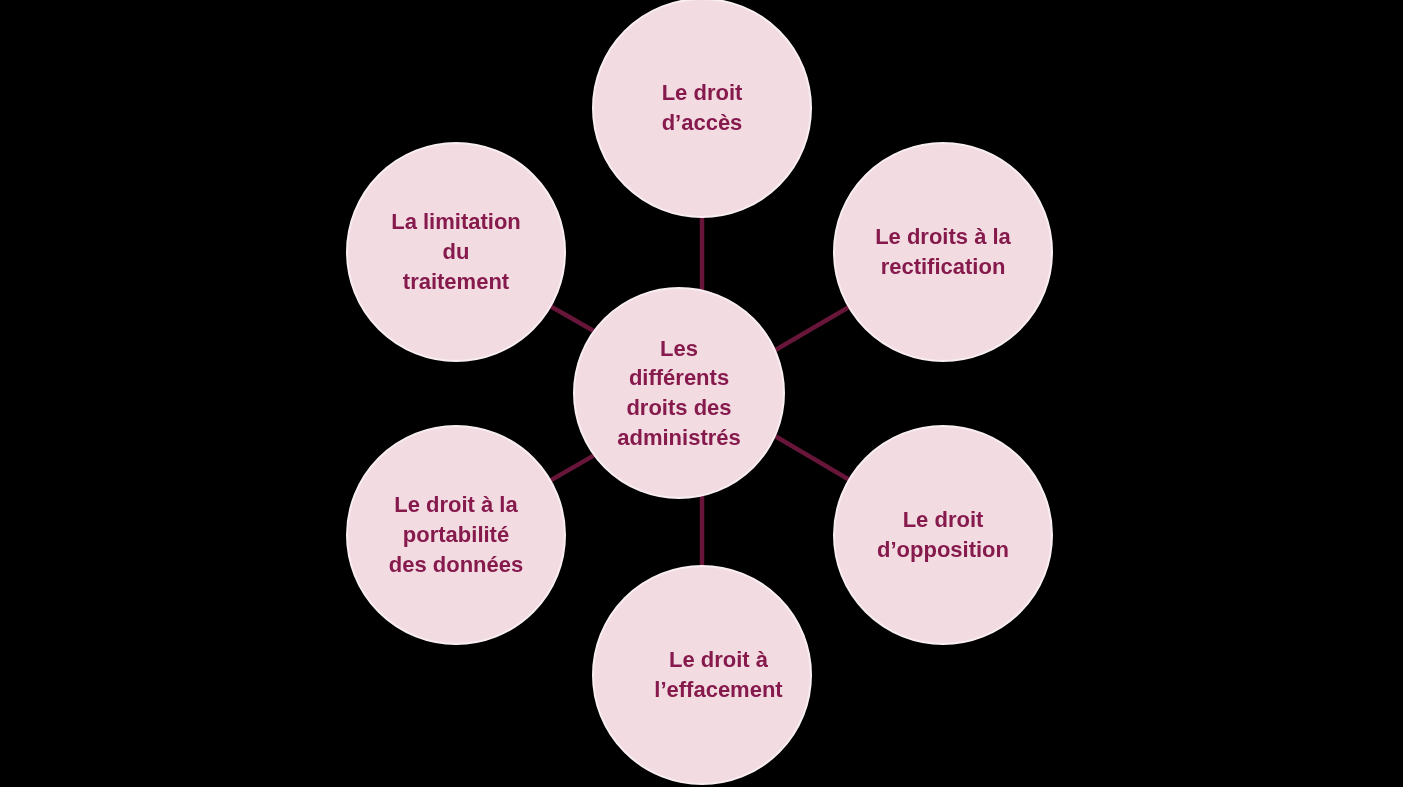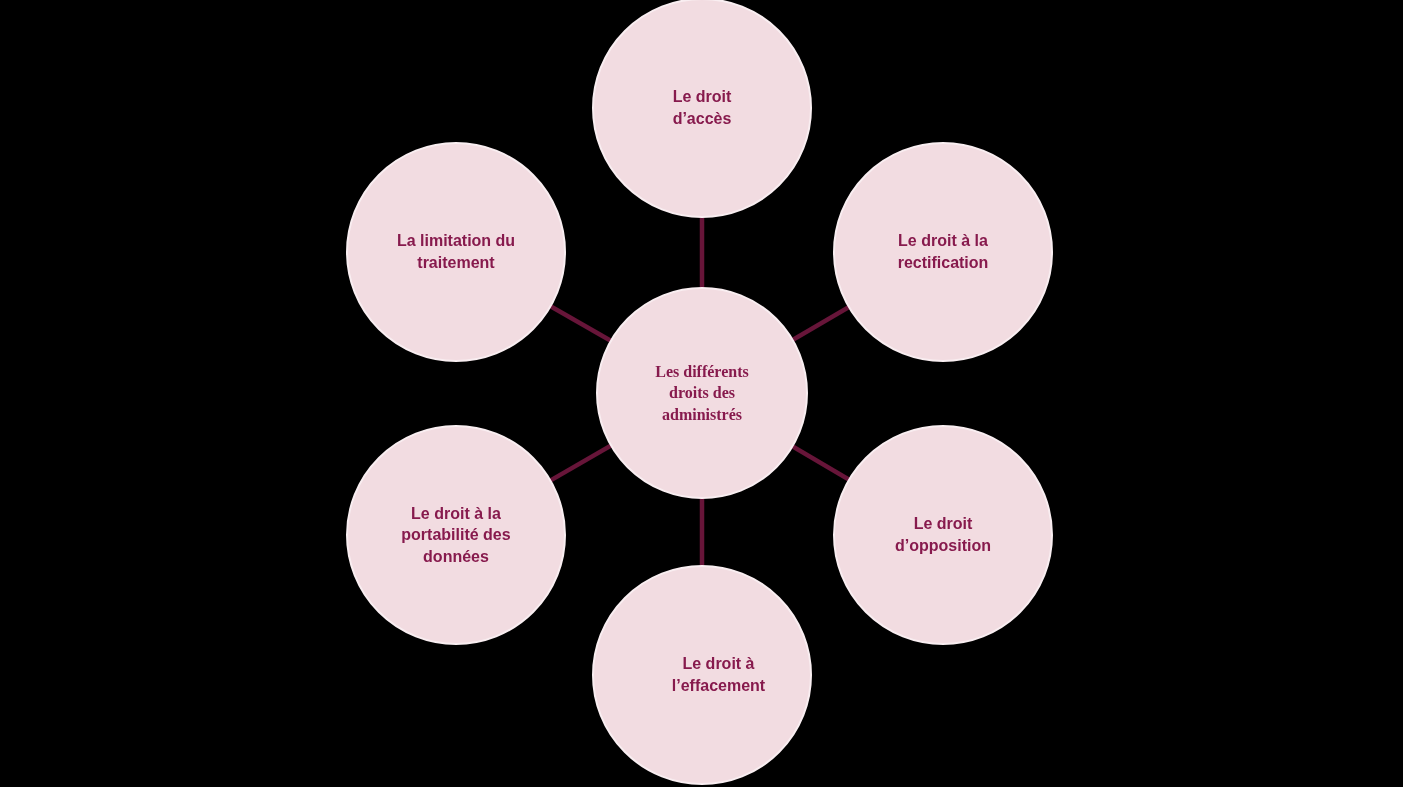--- a/index.html
+++ b/index.html
@@ -31,29 +31,28 @@
     border: 2px solid #f9eef1;
     box-sizing: border-box;
     display: flex;
     align-items: center;
     justify-content: center;
     text-align: center;
   }
   .node .label {
     color: #871a4d;
     font-weight: 700;
-    font-size: 16px;
+    font-size: 22px;
     line-height: 1.35;
   }
   .node-center {
-    left: 596px;
+    left: 573px;
     top: 287px;
     width: 212px;
     height: 212px;
-    font-family: Liberation Serif, serif;
   }
   .node-center .label { max-width: 130px; }
 
   .node-top        { left: 592px; top: -2px; }
   .node-top .label { max-width: 112px; }
 
   .node-top-right        { left: 833px; top: 142px; }
   .node-top-right .label { max-width: 150px; }
 
   .node-bottom-right        { left: 833px; top: 425px; }
@@ -86,21 +85,21 @@
 
   <div class="node node-center">
     <span class="label">Les différents droits des administrés</span>
   </div>
 
   <div class="node node-top">
     <span class="label">Le droit d’accès</span>
   </div>
 
   <div class="node node-top-right">
-    <span class="label">Le droit à la rectification</span>
+    <span class="label">Le droits à la rectification</span>
   </div>
 
   <div class="node node-bottom-right">
     <span class="label">Le droit d’opposition</span>
   </div>
 
   <div class="node node-bottom">
     <span class="label">Le droit à l’effacement</span>
   </div>
 

